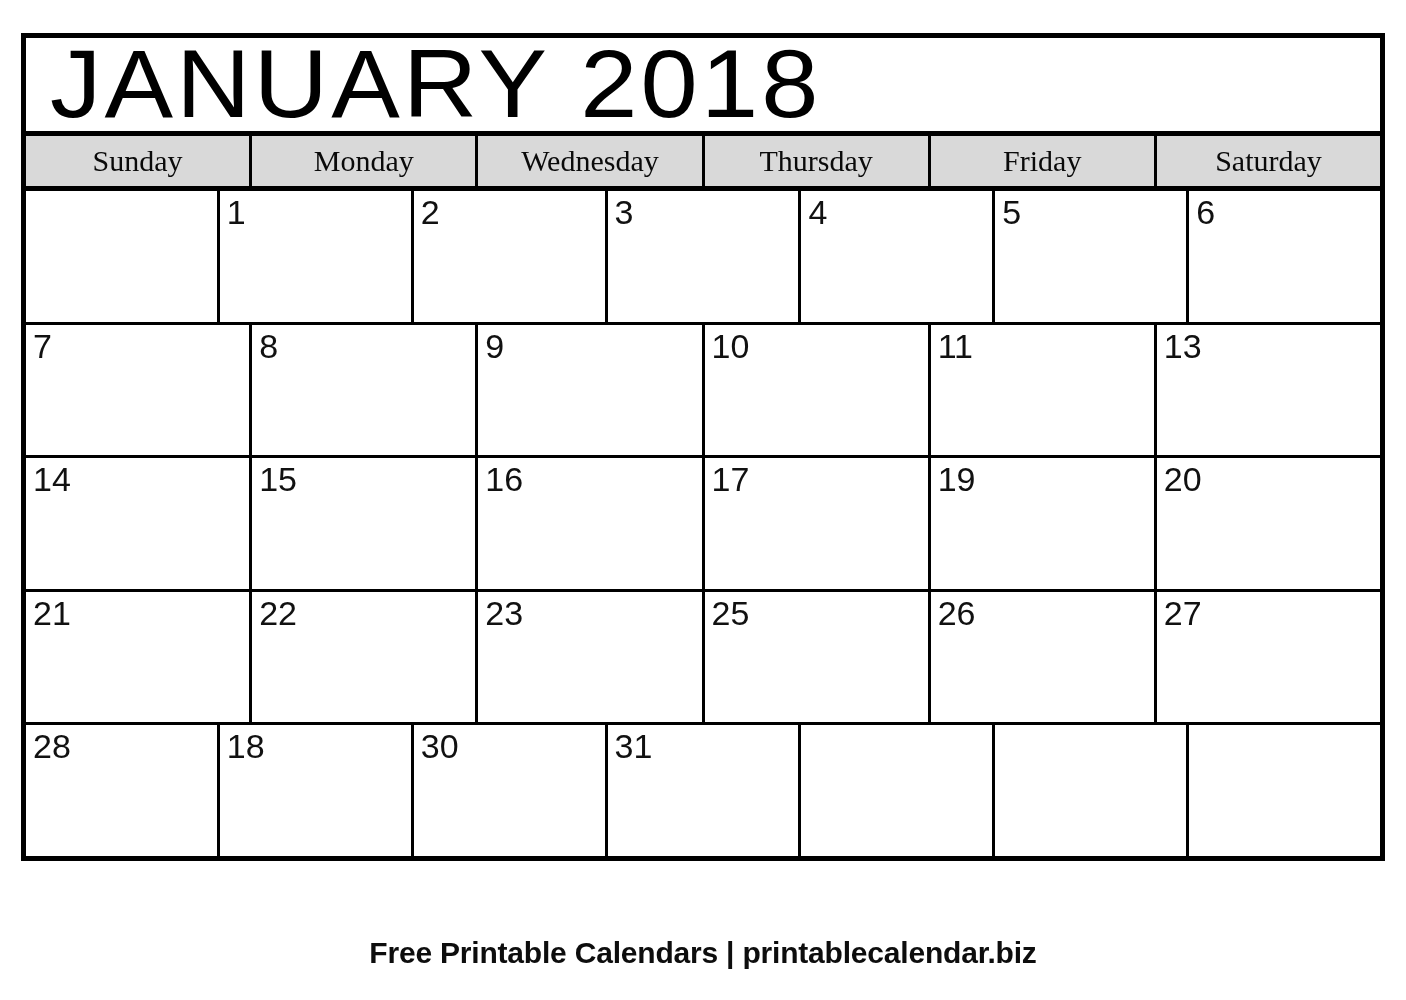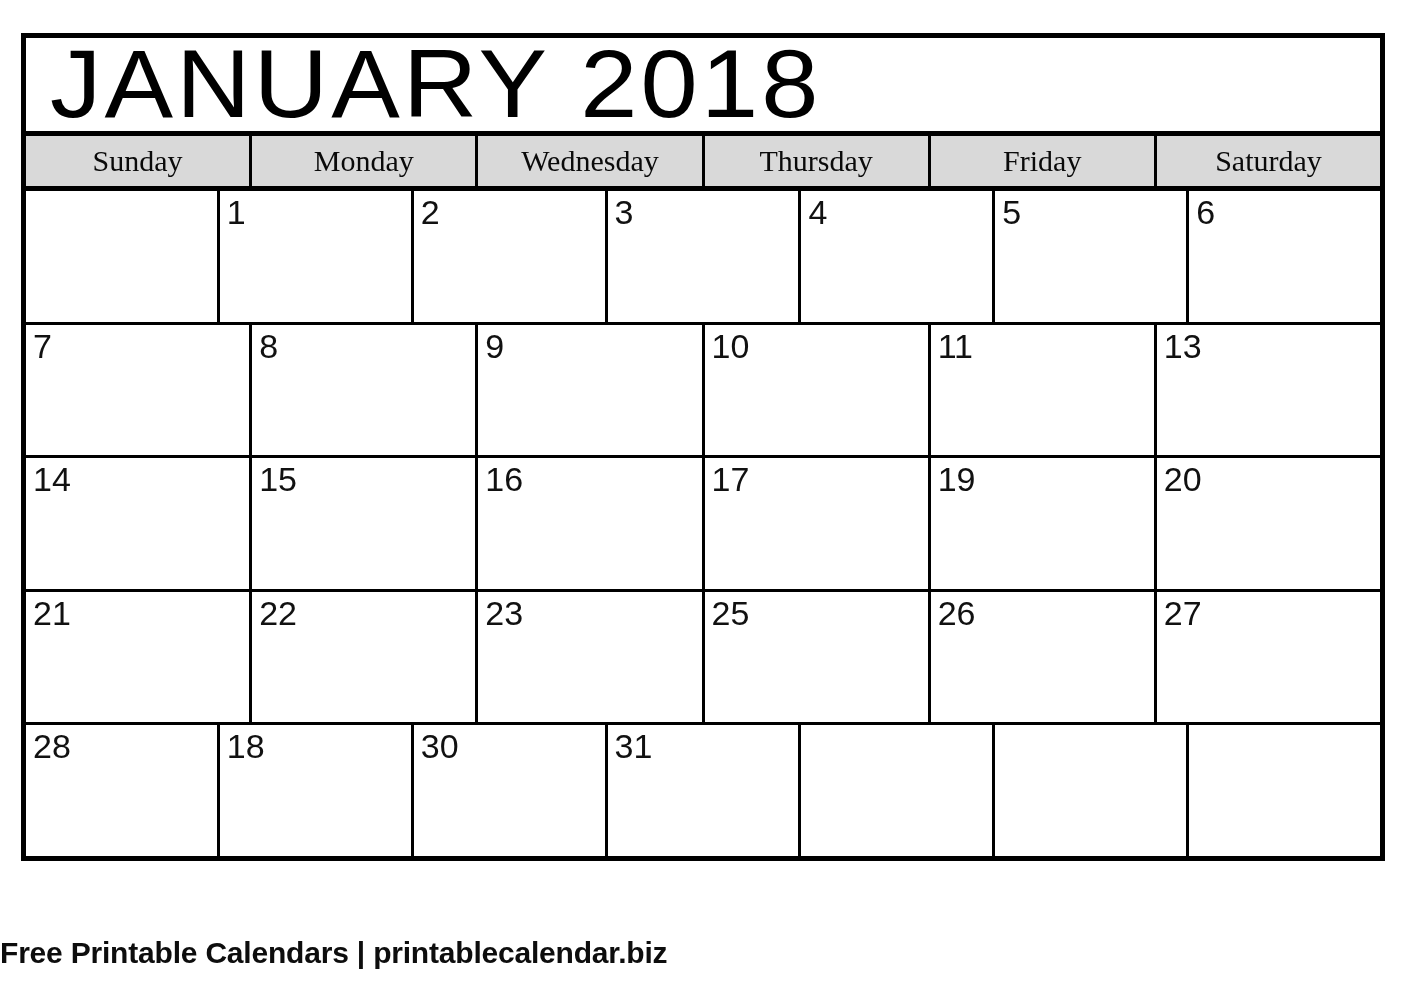--- a/index.html
+++ b/index.html
@@ -124,21 +124,21 @@
     color: #111111;
     letter-spacing: 0px;
   }
 
   
   .footer {
     position: absolute;
     left: 0;
     top: 936px;
     width: 1406px;
-    text-align: left;
+    text-align: center;
     font-family: "Liberation Sans", "DejaVu Sans", sans-serif;
     font-size: 30px;
     font-weight: 700;
     color: #0d0d0d;
     letter-spacing: -0.2px;
     white-space: nowrap;
   }
 </style>
 </head>
 <body>

